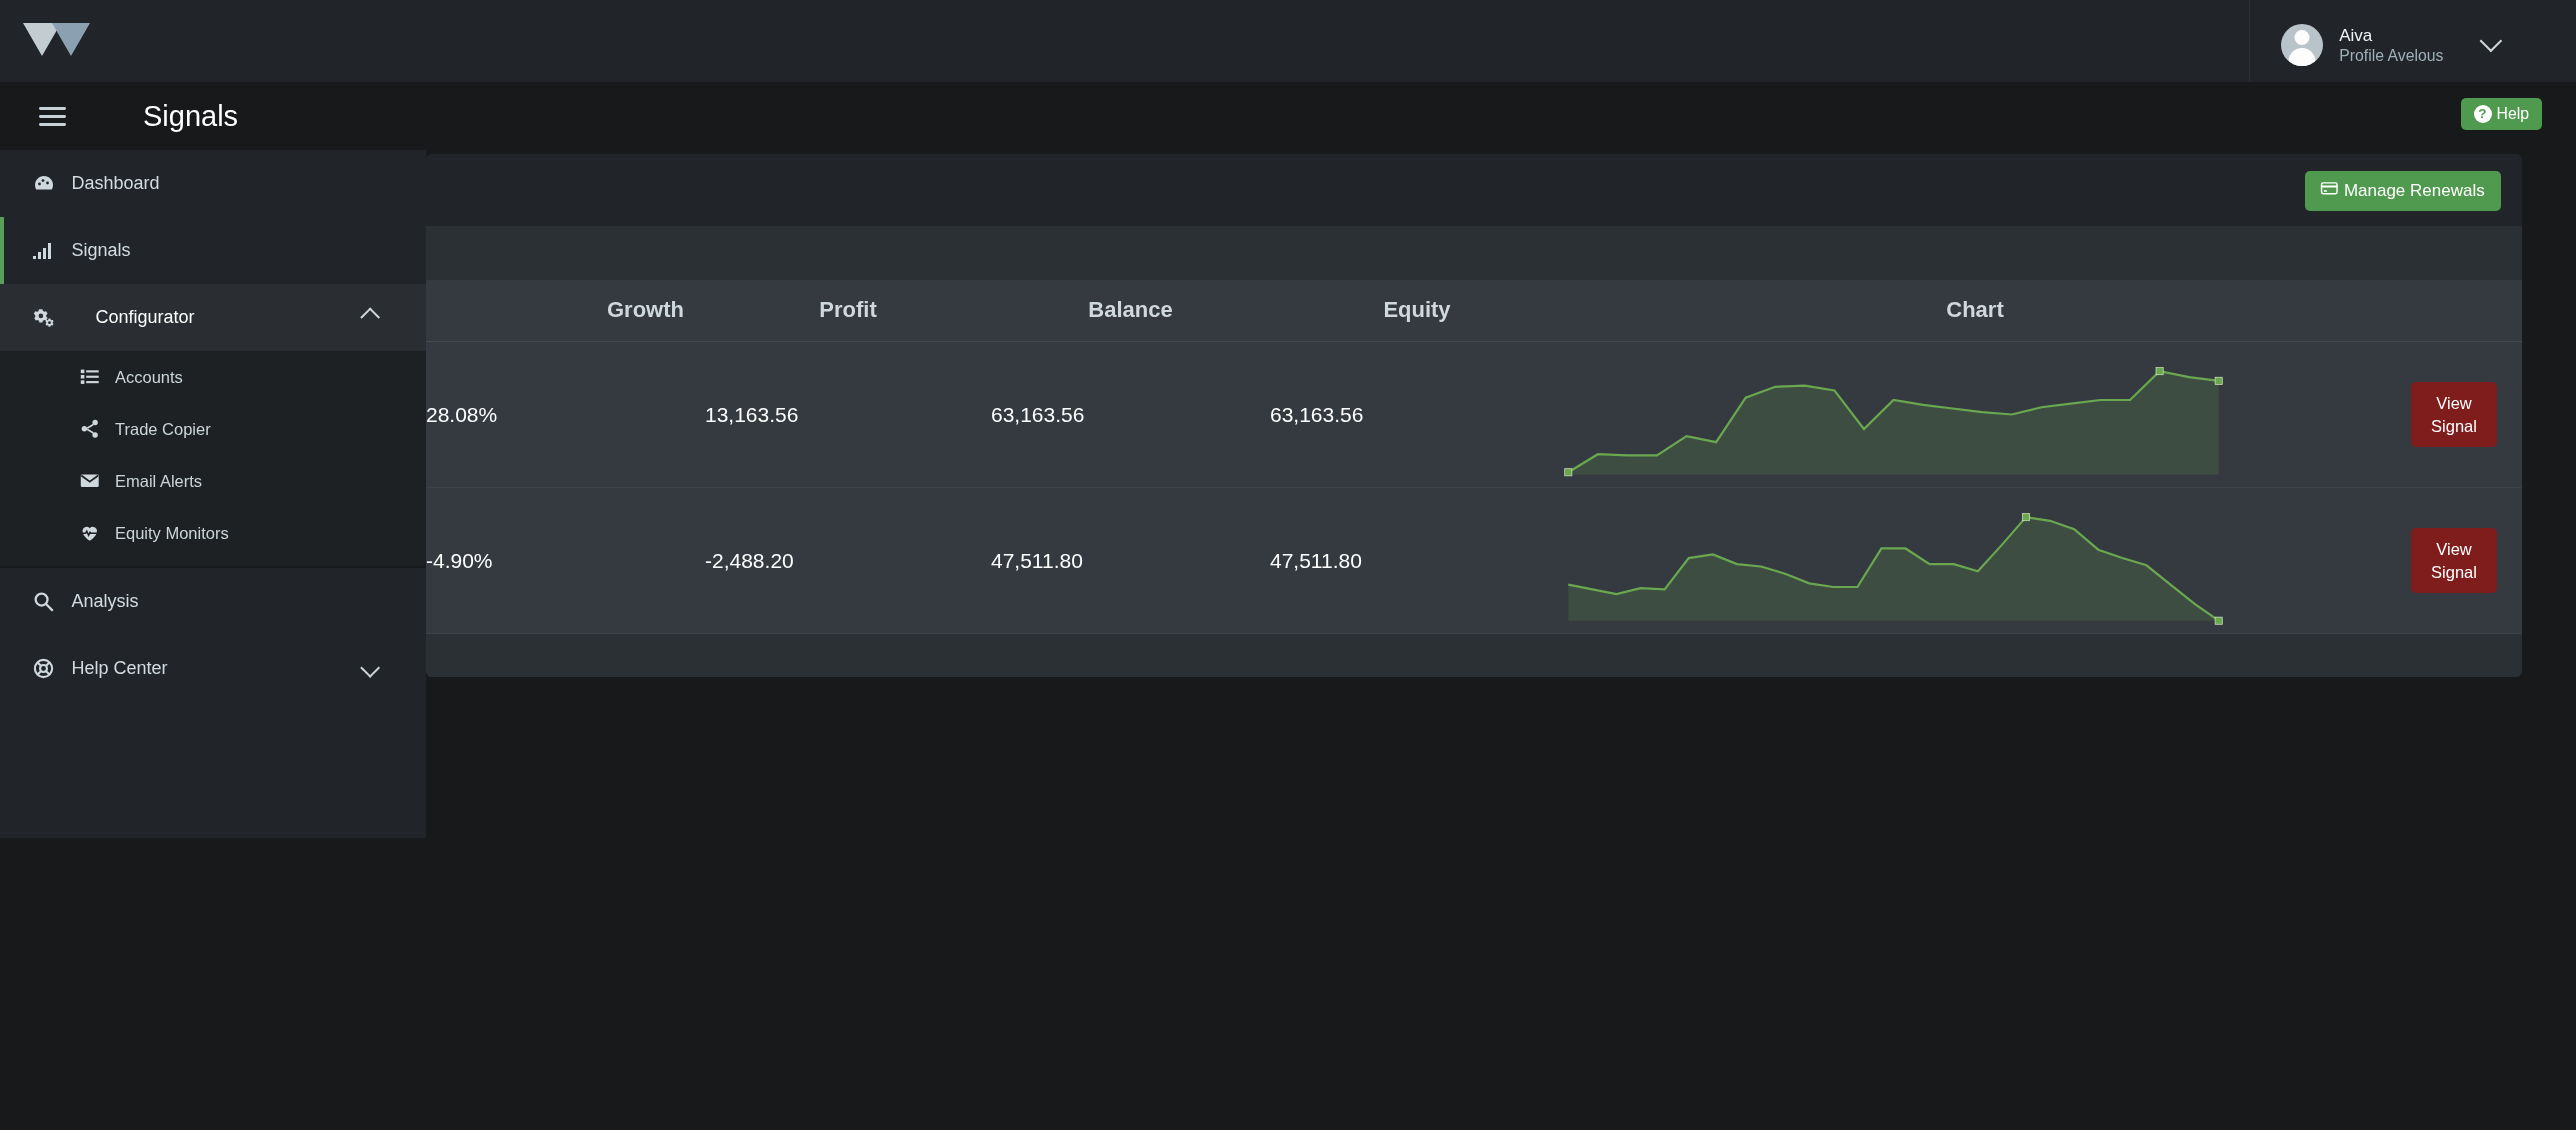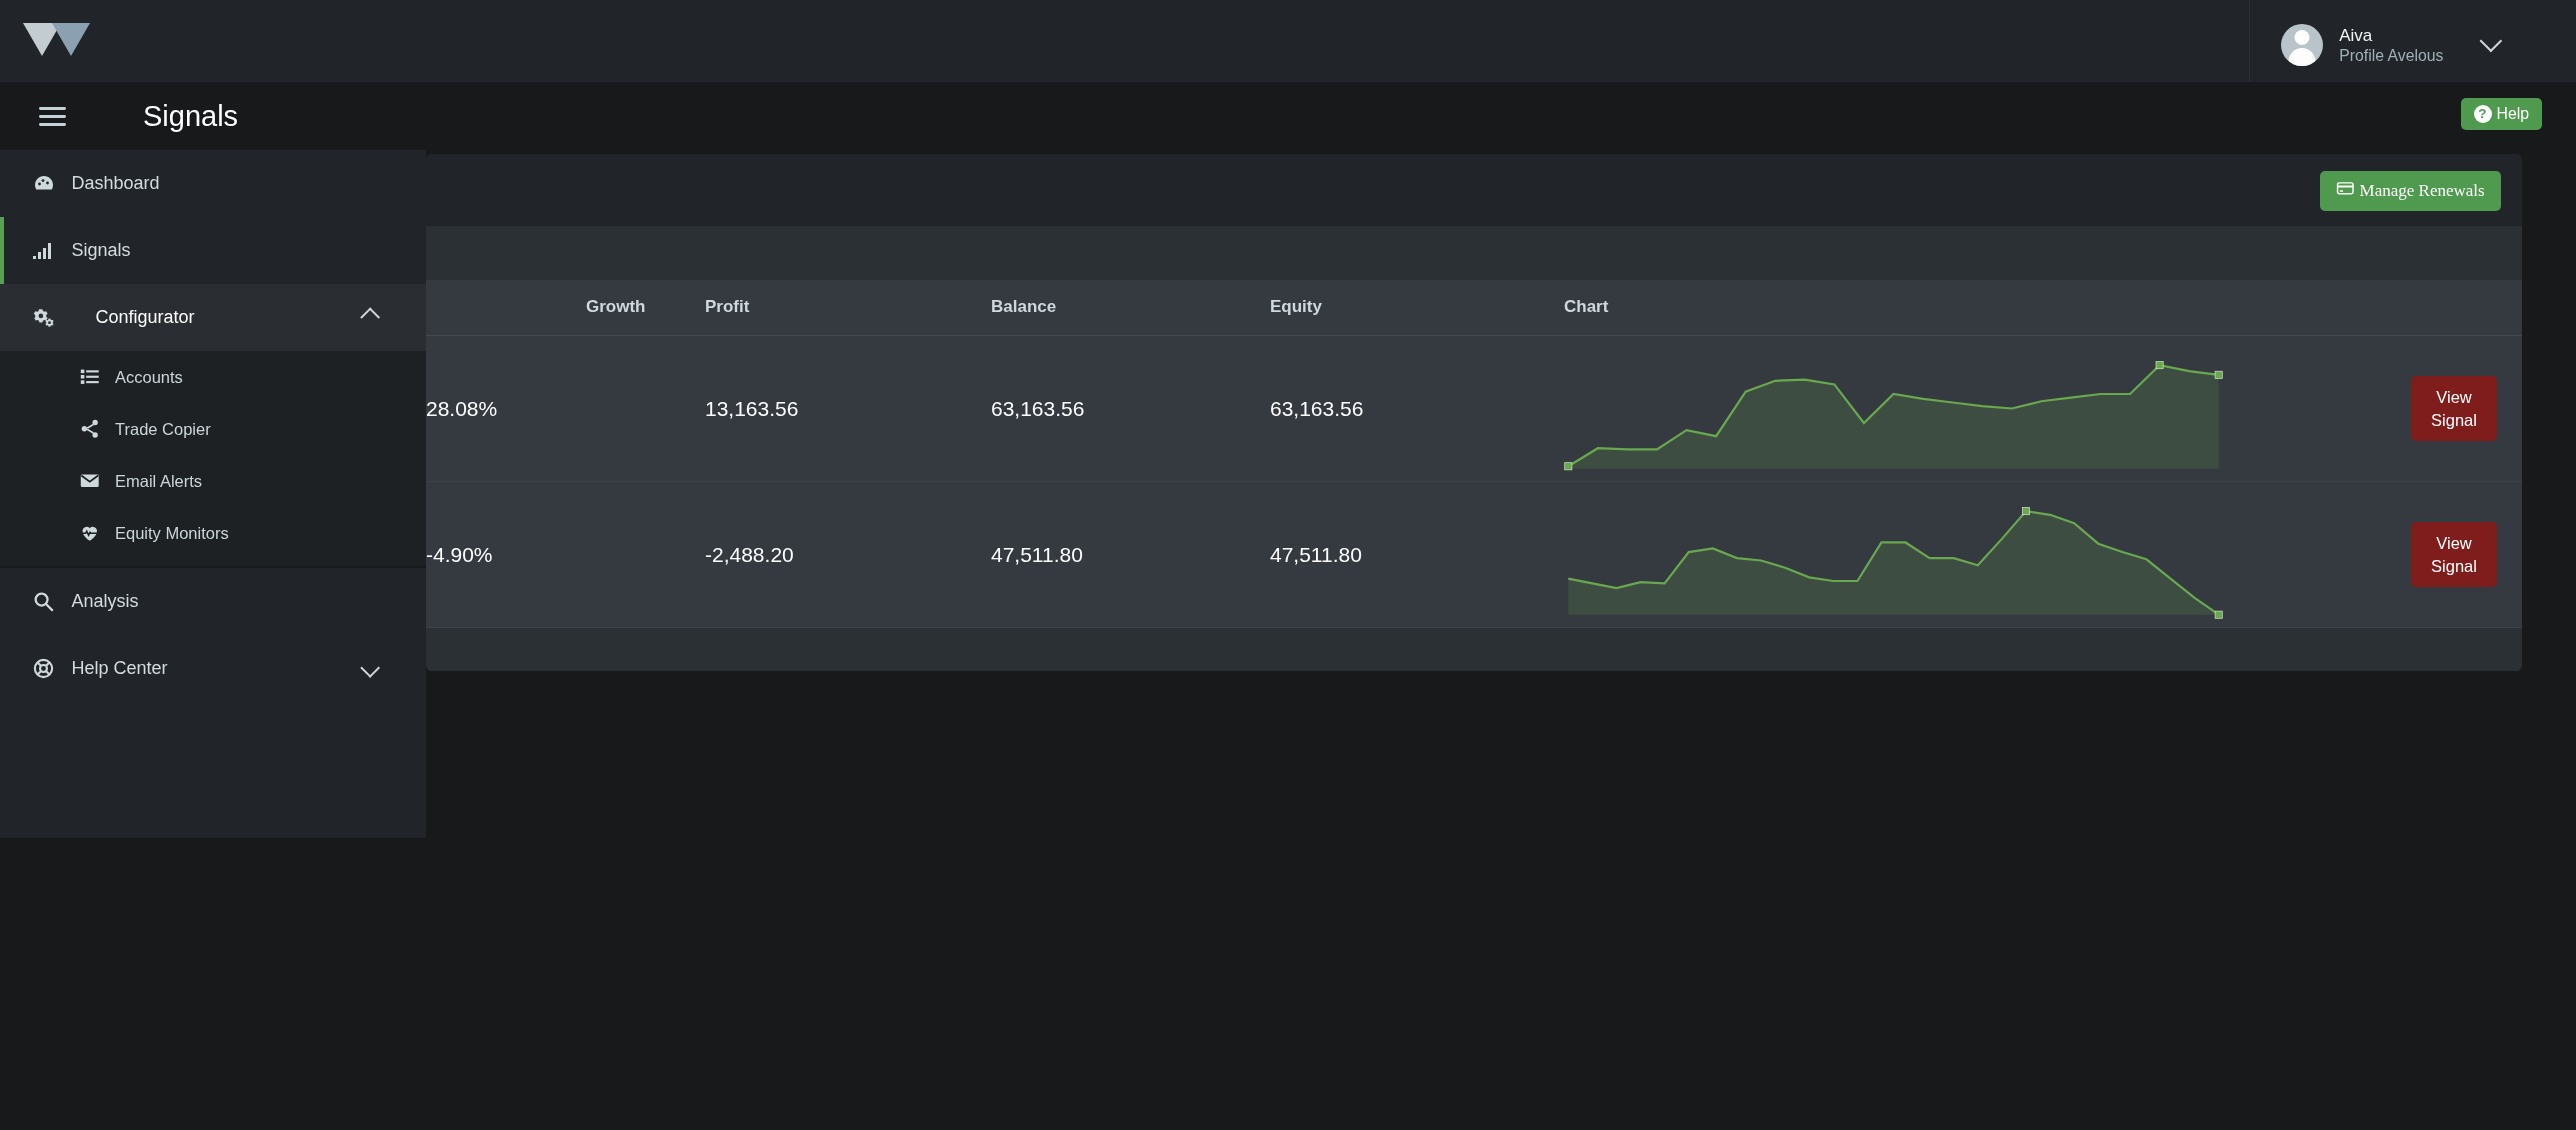--- a/index.html
+++ b/index.html
@@ -120,29 +120,29 @@
   .card {
     position: absolute; left: 0; top: 3.6px; width: 2096px;
     border-radius: 6.4px; overflow: hidden; background: #2b3035;
   }
   .card-top {
     background: #212529; height: 72px; position: relative;
   }
   .renew-btn {
     position: absolute; right: 21.5px; top: 17px;
     background: #4f9a4f; color: #fff; border: 0; border-radius: 5px;
-    padding: 8.6px 15.8px; font-size: 17px; font-family: Liberation Serif, serif;
+    padding: 8.6px 15.8px; font-size: 17px; font-family: Liberation Sans, sans-serif;
     display: flex; align-items: center; gap: 5px; cursor: pointer;
   }
   .card-band { background: #2b3035; height: 54px; }
 
   table.signals { width: 100%; border-collapse: collapse; }
   table.signals thead th {
-    background: #343a40; color: #cfd8dc; font-size: 17px; font-weight: bold;
-    text-align: left; padding: 17px 0 18.6px 0; border-bottom: 1.4px solid #44494e;
+    background: #343a40; color: #cfd8dc; font-size: 22px; font-weight: bold;
+    text-align: center; padding: 17px 0 18.6px 0; border-bottom: 1.4px solid #44494e;
   }
   table.signals tbody td {
     background: #343a40; color: #ffffff; font-size: 21px;
     border-bottom: 1.4px solid #3c4248; vertical-align: middle;
     padding: 0;
   }
   tr.data-row { height: 146px; }
   td.c-growth  { padding-left: 160px; width: 279px; }
   td.c-profit  { width: 286px; }
   td.c-balance { width: 279px; }

